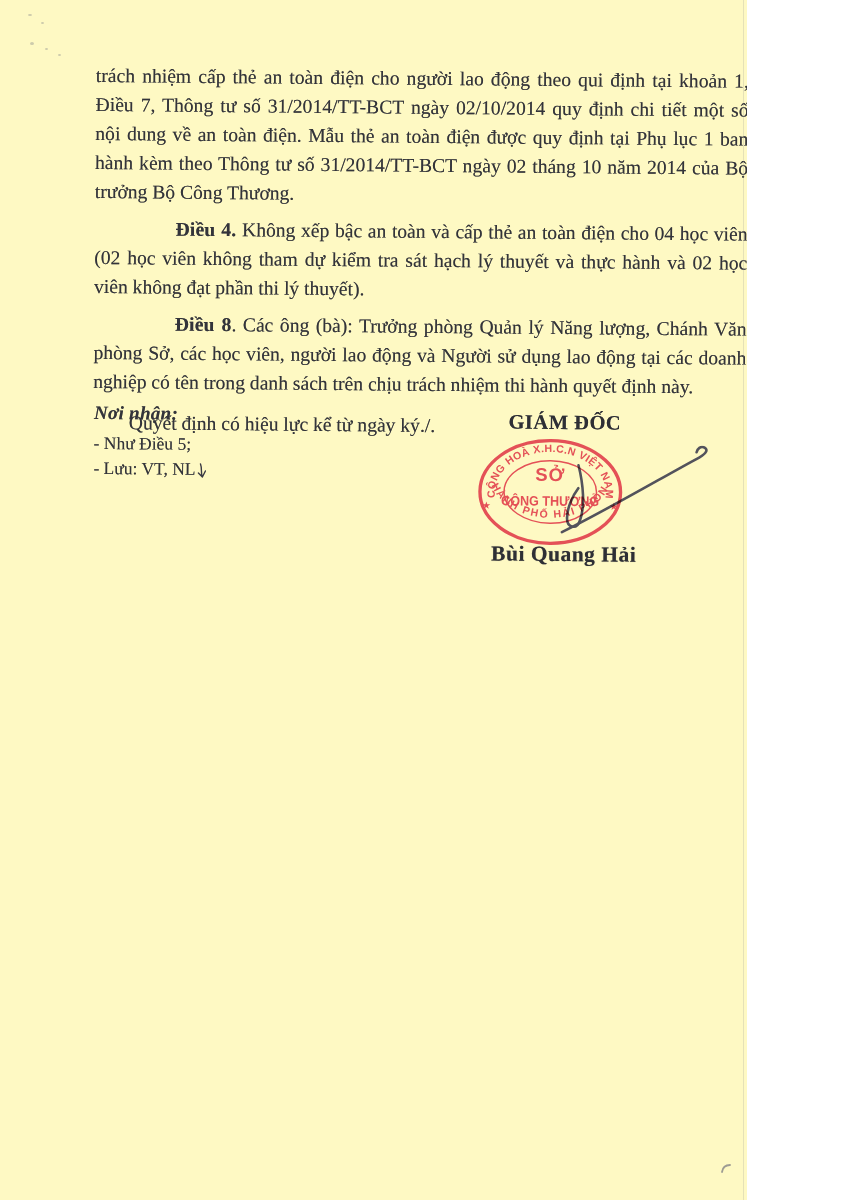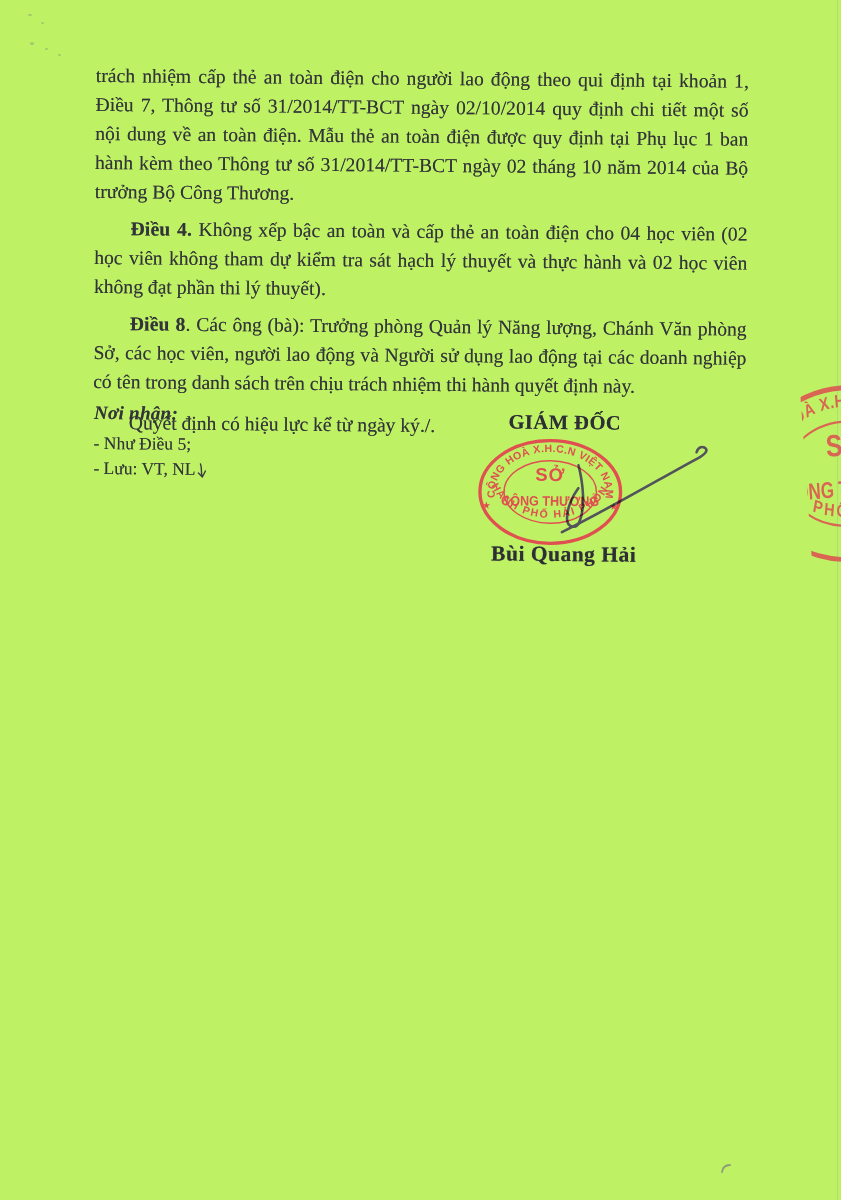--- a/index.html
+++ b/index.html
@@ -4,22 +4,22 @@
 <style>
   html, body { margin: 0; padding: 0; }
   body {
     width: 850px; height: 1200px;
     overflow: hidden;
     background: #ffffff;
     font-family: "Liberation Serif", "DejaVu Serif", serif;
   }
   .page {
     position: relative;
-    width: 841px; height: 1200px;
-    background: #bef264;
+    width: 747px; height: 1200px;
+    background: #fef9c3;
     overflow: hidden;
   }
   
   .scan-tilt {
     position: absolute; inset: 0;
     transform: rotate(0.5deg);
     transform-origin: 96px 61px;
   }
   .text-col {
     position: absolute;
@@ -27,21 +27,21 @@
     font-size: 19.6px;
     line-height: 29px;
     color: #33343a;
     text-align: justify;
     text-shadow: 0 0 0.6px rgba(45,45,55,0.55);
   }
   .par { margin: 0; }
   .par.indent { text-indent: 36px; }
   .par + .par { margin-top: 8px; }
   .par.effect { margin-top: 12px; }
-  .art-label { letter-spacing: 0.2px; }
+  .art-label { letter-spacing: 0.2px; margin-left: 45px; }
 
   .recipients {
     position: absolute; left: 97px; top: 402px;
     color: #33343a;
     text-shadow: 0 0 0.5px rgba(45,45,55,0.5);
   }
   .rec-head {
     font-size: 19px; font-weight: bold; font-style: italic;
     margin-bottom: 7px; letter-spacing: 0.3px;
   }

